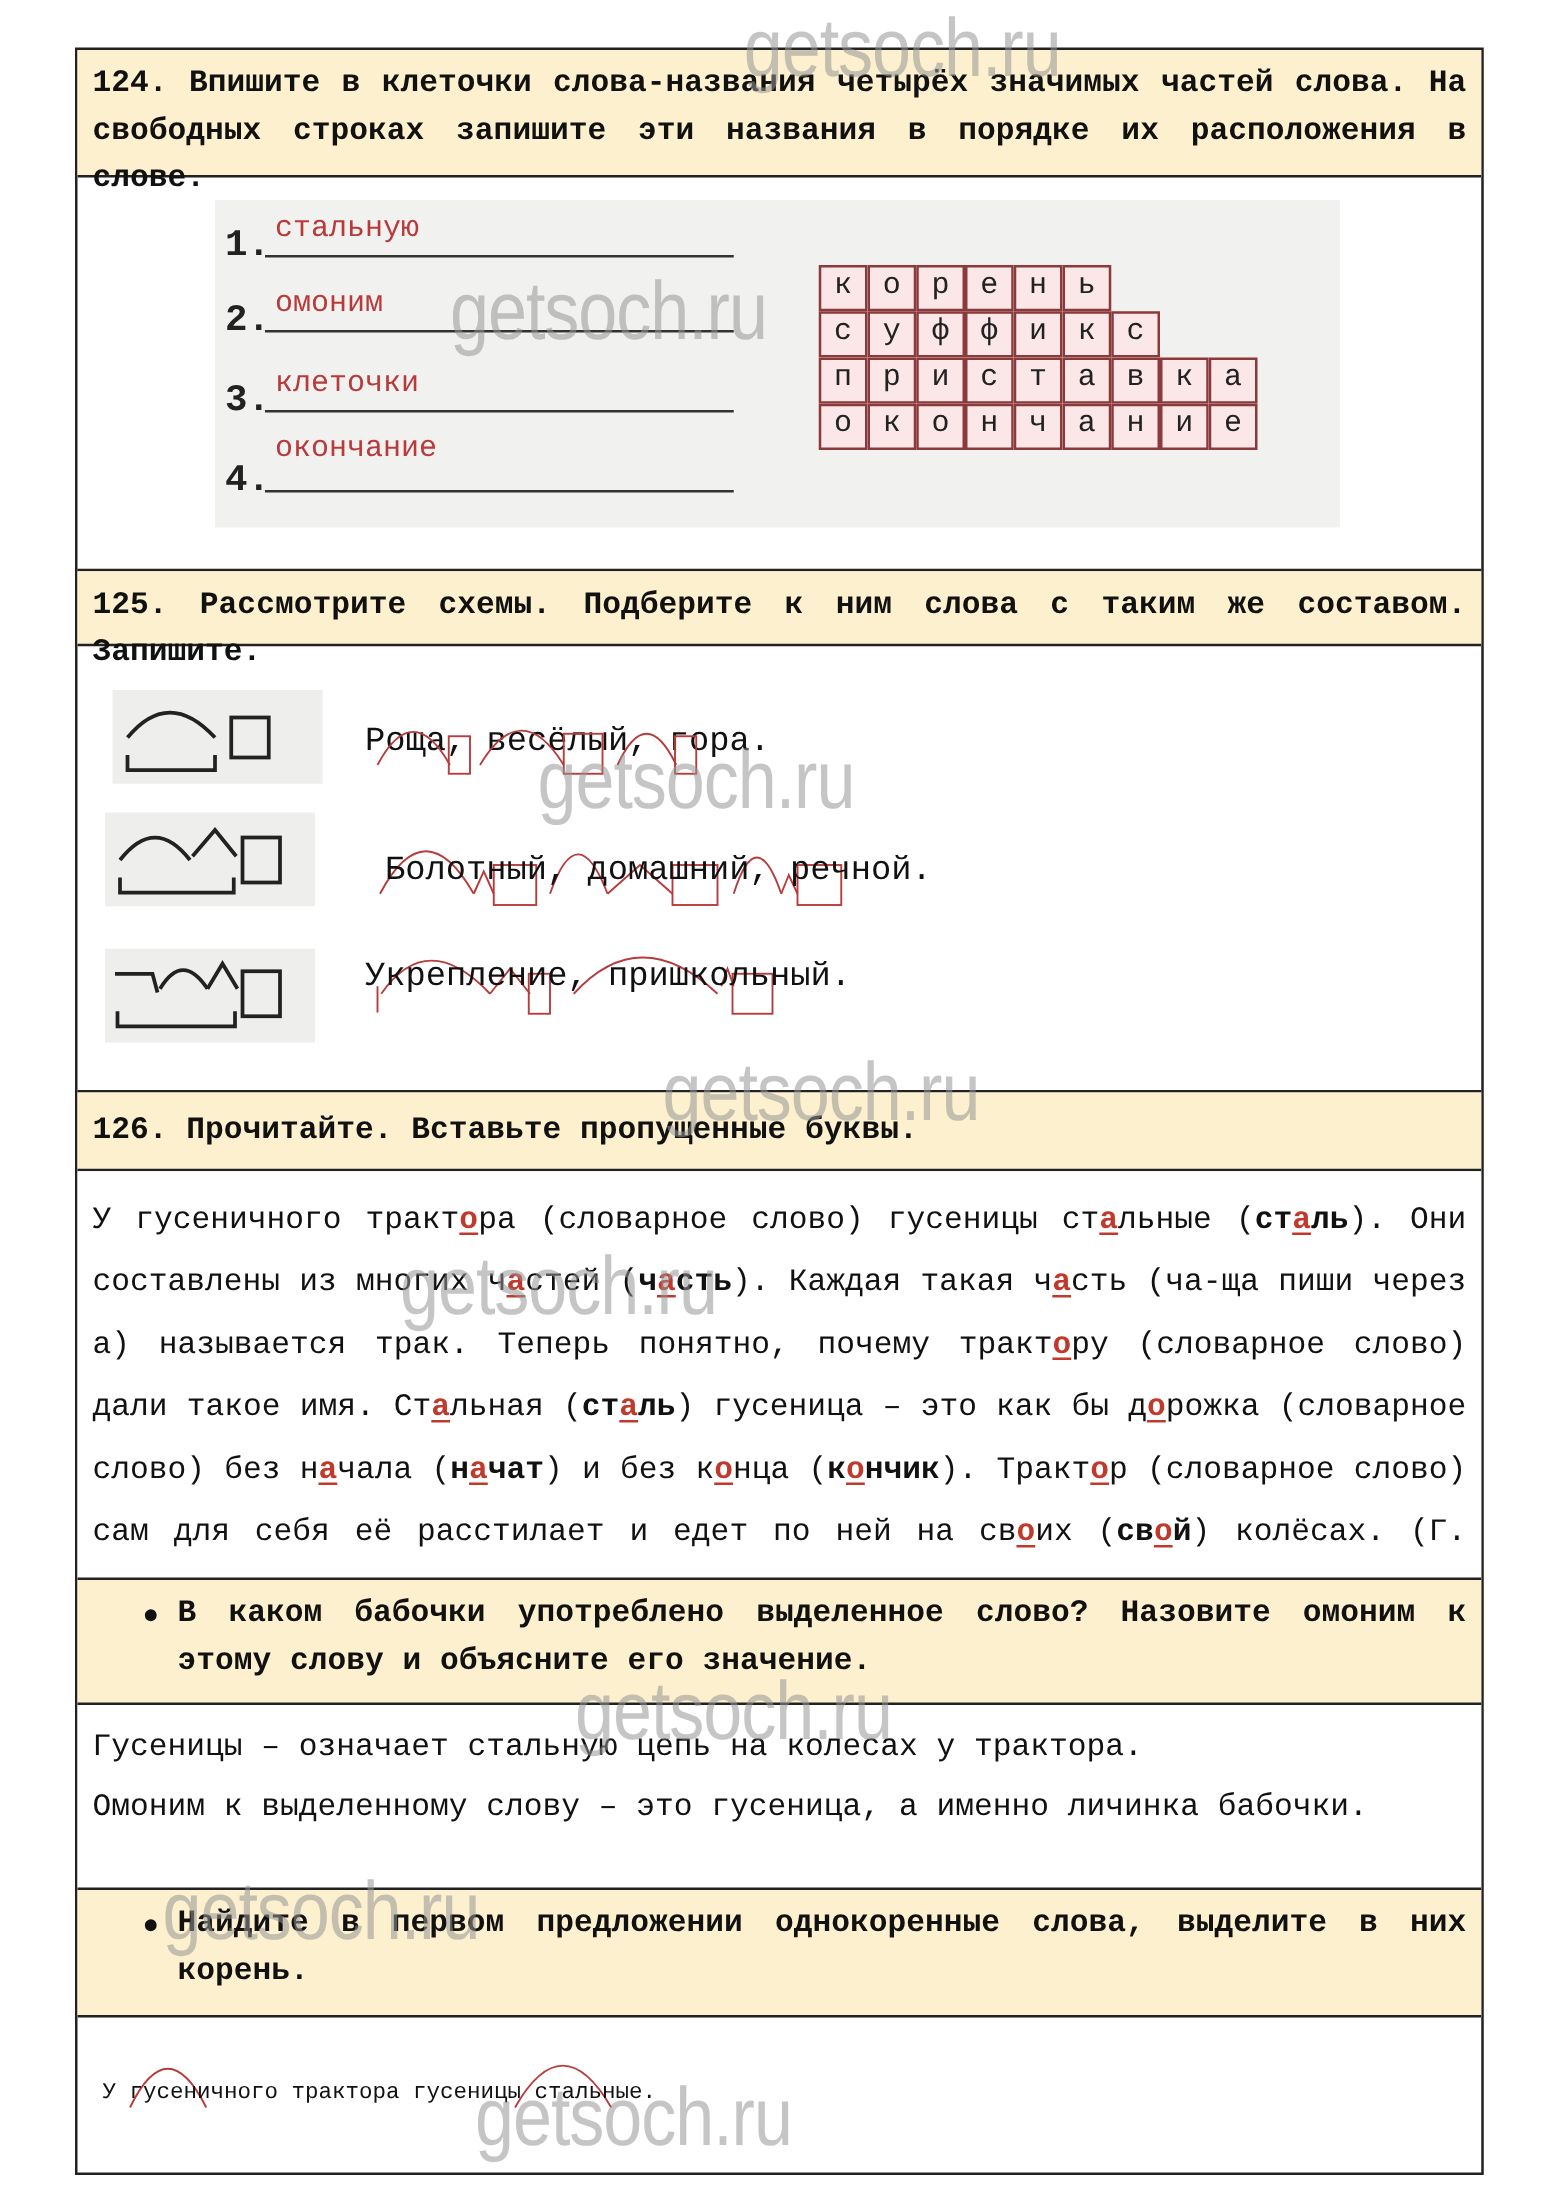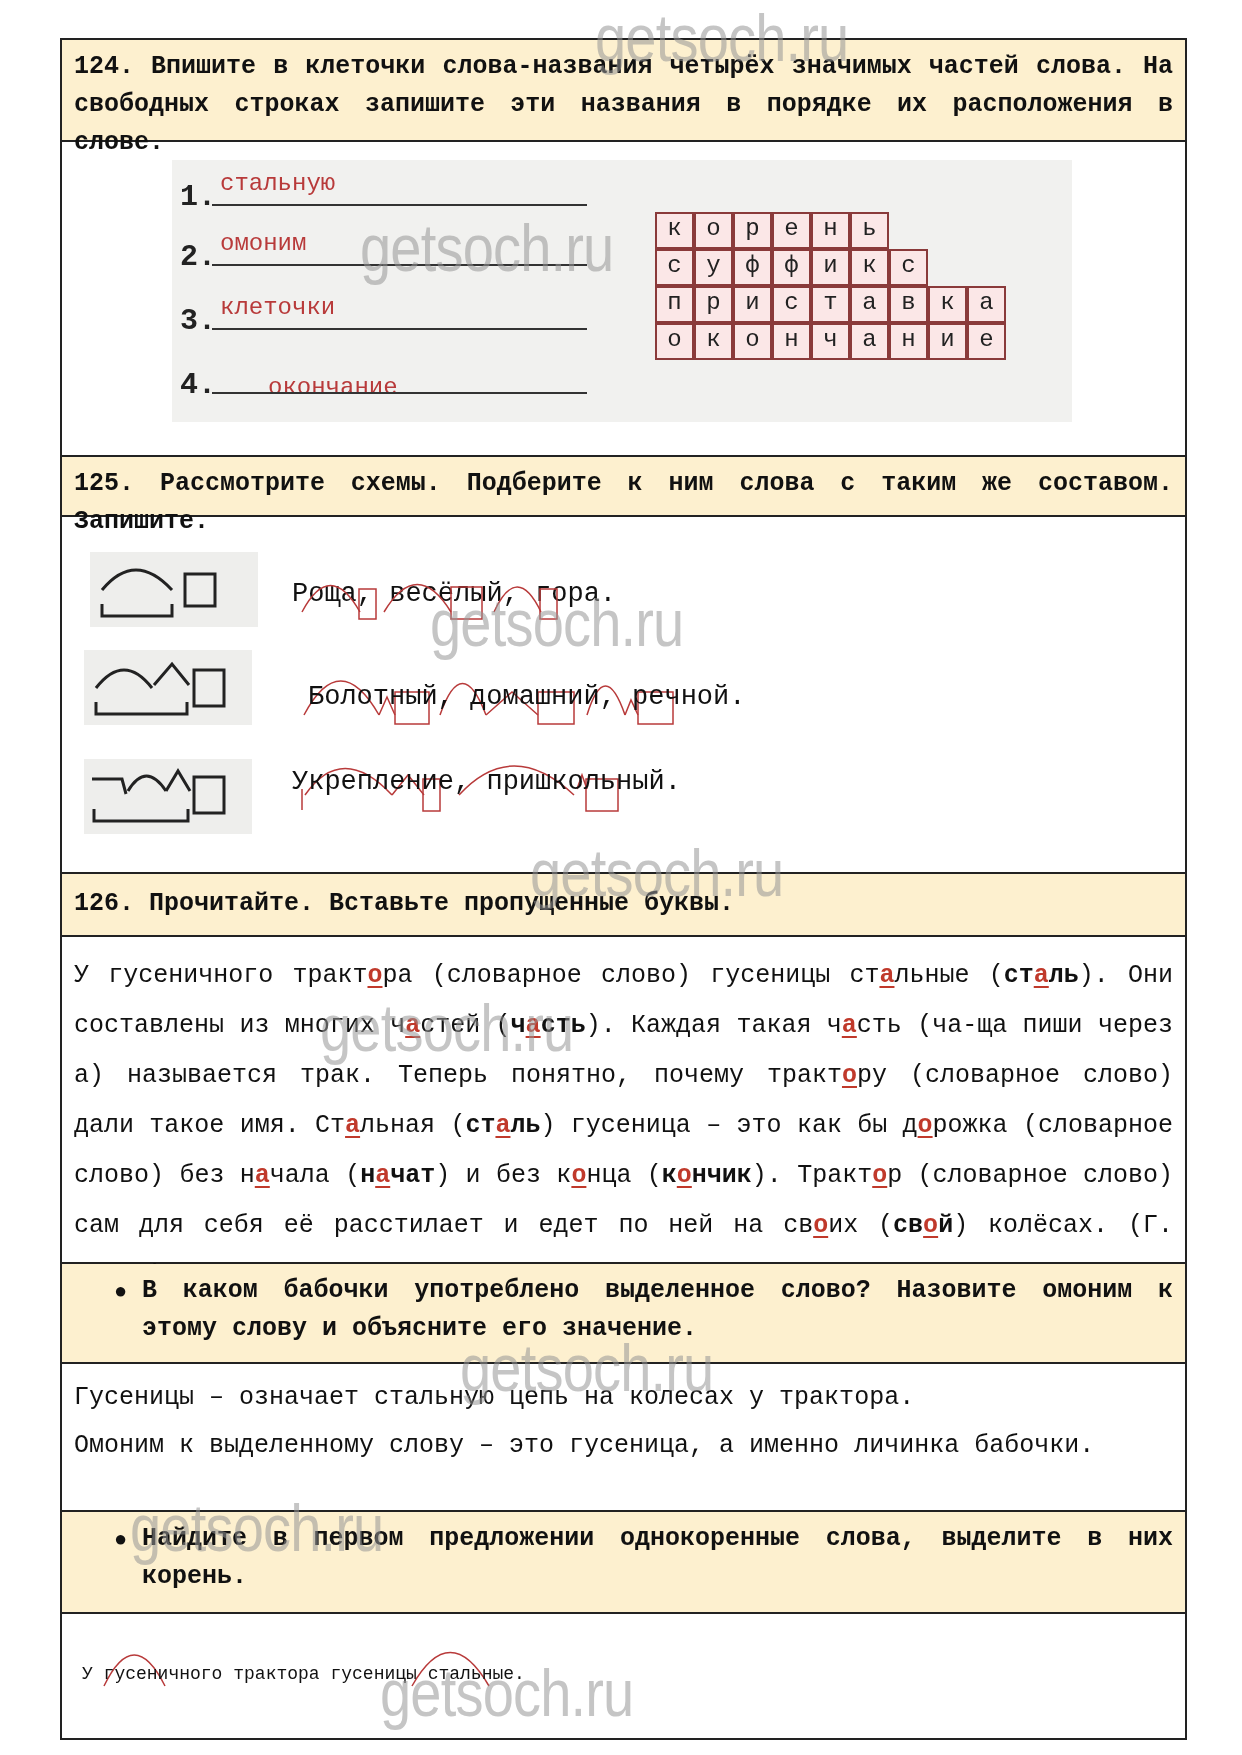--- a/index.html
+++ b/index.html
@@ -54,21 +54,21 @@
           <div class="num" style="top: 20px;">1.</div>
           <div class="ans" style="top: 10px;">стальную</div>
           <div class="line" style="top: 44px;"></div>
           <div class="num" style="top: 80px;">2.</div>
           <div class="ans" style="top: 70px;">омоним</div>
           <div class="line" style="top: 104px;"></div>
           <div class="num" style="top: 144px;">3.</div>
           <div class="ans" style="top: 134px;">клеточки</div>
           <div class="line" style="top: 168px;"></div>
           <div class="num" style="top: 208px;">4.</div>
-          <div class="ans" style="top: 214px; margin-left: 48px;">окончание</div>
+          <div class="ans" style="top: 186px;">окончание</div>
           <div class="line" style="top: 232px;"></div>
         </div>
       <div class="grid" id="grid124">
           <div class="cell" style="left: 0px; top: 0px;">к</div>
           <div class="cell" style="left: 39px; top: 0px;">о</div>
           <div class="cell" style="left: 78px; top: 0px;">р</div>
           <div class="cell" style="left: 117px; top: 0px;">е</div>
           <div class="cell" style="left: 156px; top: 0px;">н</div>
           <div class="cell" style="left: 195px; top: 0px;">ь</div>
           <div class="cell" style="left: 0px; top: 37px;">с</div>

